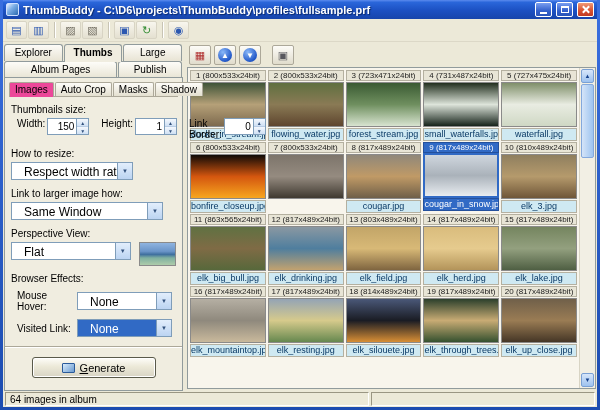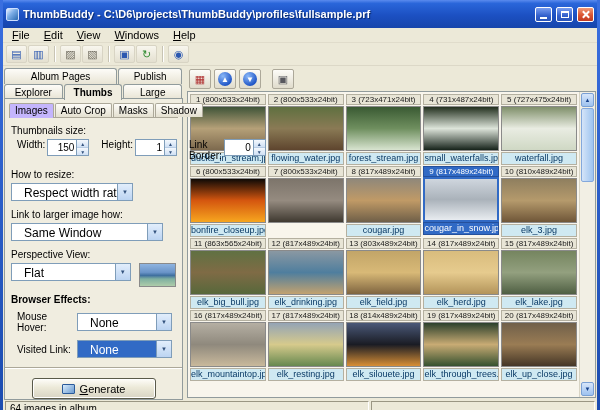--- a/index.html
+++ b/index.html
@@ -4,21 +4,21 @@
 <style>
   * { box-sizing: border-box; margin: 0; padding: 0; }
   html,body { background:#9a9a9a; font-family:"Liberation Sans", sans-serif; }
   .window{
     width:600px;height:410px;margin:0 auto;
     background:linear-gradient(180deg,#3a6fe0,#1c4cb0);
     padding:0 3px 3px;position:relative;
   }
   
   .titlebar{
-    height:28px;display:flex;align-items:center;gap:4px;padding:0 3px;
+    height:19px;display:flex;align-items:center;gap:4px;padding:0 3px;
     background:linear-gradient(180deg,#5b8bee 0%,#2a66da 12%,#1c50c2 55%,#1745ab 100%);
     color:#fff;font-size:11px;font-weight:bold;text-shadow:1px 1px 1px #0a2a6a;
   }
   .app-icon{width:13px;height:13px;border:1px solid #cfe0ff;border-radius:2px;
     background:linear-gradient(135deg,#e8f0ff 0%,#7fb0e8 40%,#2a6ab0 100%);flex:0 0 auto;}
   .title-text{flex:1;white-space:nowrap;overflow:hidden;}
   .winbtn{width:17px;height:15px;border:1px solid #fff;border-radius:2px;
     display:grid;place-items:center;flex:0 0 auto;position:relative;}
   .winbtn.min,.winbtn.max{background:linear-gradient(180deg,#7a9ef0,#3360cc 60%,#2a54b8);}
   .winbtn.close{background:linear-gradient(180deg,#f09a78,#da5432 55%,#c03a22);}
@@ -48,21 +48,21 @@
     background:linear-gradient(#fdfcf8,#e8e4d4);font-size:10px;text-align:center;
     padding-top:2px;flex:1;margin-right:1px;white-space:nowrap;overflow:hidden;}
   .tabrow.row1 .tab:first-child{flex:1.8;}
   .tab.active{background:#f0ede0;position:relative;z-index:3;margin-bottom:-1px;font-weight:bold;}
   .panel-box{flex:1;border:1px solid #919b9c;background:#f0ede0;margin-top:-1px;
     padding:4px 6px 0;display:flex;flex-direction:column;position:relative;z-index:1;font-size:10px;}
   .subtabs{display:flex;height:15px;border-bottom:1px solid #aca899;margin:0 -2px 3px;}
   .subtab{font-size:10px;padding:1px 5px 0;border:1px solid #aca899;border-bottom:none;
     border-radius:2px 2px 0 0;background:linear-gradient(#fdfcf8,#e4e0d0);margin-right:1px;
     white-space:nowrap;}
-  .subtab.active{background:#c4b5fd;margin-bottom:-1px;z-index:2;position:relative;}
+  .subtab.active{background:#ec4899;margin-bottom:-1px;z-index:2;position:relative;}
   .group-label{margin:4px 0 2px;}
   .size-row{display:flex;gap:6px;margin-top:1px;}
   .size-col{display:flex;flex-direction:row;gap:2px;}
   .size-col .lbl{padding-left:6px;}
   .spin-box{display:flex;height:17px;border:1px solid #7f9db9;background:#fff;}
   .spin-val{width:28px;font-size:10px;display:flex;align-items:center;justify-content:flex-end;
     padding-right:2px;}
   .spin-btns{width:12px;display:flex;flex-direction:column;border-left:1px solid #7f9db9;}
   .spin-up,.spin-dn{flex:1;background:linear-gradient(#f4f8fd,#cfe0f4);display:grid;
     place-items:center;font-size:5px;color:#33527e;border-bottom:1px solid #b8cce4;}
@@ -130,65 +130,58 @@
       </span>
     <span class="winbtn max">
         <span class="max-glyph"></span>
       </span>
     <span class="winbtn close">
         <span class="close-glyph"></span>
       </span>
   </div>
 
   <div class="client">
-    <div class="menubar">
-        <span class="menu-item mnemonic"><u>F</u>ile</span>
-        <span class="menu-item mnemonic"><u>E</u>dit</span>
-        <span class="menu-item mnemonic"><u>V</u>iew</span>
-        <span class="menu-item mnemonic"><u>W</u>indows</span>
-        <span class="menu-item mnemonic"><u>H</u>elp</span>
+    <div class="toolbar">
+        <span class="tool-btn">
+          <span style="color: rgb(43, 87, 176);">▤</span>
+        </span>
+        <span class="tool-btn">
+          <span style="color: rgb(43, 87, 176);">▥</span>
+        </span>
+        <span class="tool-sep"></span>
+        <span class="tool-btn">
+          <span style="color: rgb(110, 106, 94);">▨</span>
+        </span>
+        <span class="tool-btn">
+          <span style="color: rgb(110, 106, 94);">▧</span>
+        </span>
+        <span class="tool-sep"></span>
+        <span class="tool-btn">
+          <span style="color: rgb(43, 87, 176);">▣</span>
+        </span>
+        <span class="tool-btn">
+          <span style="color: rgb(46, 138, 46);">↻</span>
+        </span>
+        <span class="tool-sep"></span>
+        <span class="tool-btn">
+          <span style="color: rgb(43, 87, 176);">◉</span>
+        </span>
       </div>
-    <div class="toolbar">
-        <span class="tool-btn">
-          <span style="color: rgb(43, 87, 176);">▤</span>
-        </span>
-        <span class="tool-btn">
-          <span style="color: rgb(43, 87, 176);">▥</span>
-        </span>
-        <span class="tool-sep"></span>
-        <span class="tool-btn">
-          <span style="color: rgb(110, 106, 94);">▨</span>
-        </span>
-        <span class="tool-btn">
-          <span style="color: rgb(110, 106, 94);">▧</span>
-        </span>
-        <span class="tool-sep"></span>
-        <span class="tool-btn">
-          <span style="color: rgb(43, 87, 176);">▣</span>
-        </span>
-        <span class="tool-btn">
-          <span style="color: rgb(46, 138, 46);">↻</span>
-        </span>
-        <span class="tool-sep"></span>
-        <span class="tool-btn">
-          <span style="color: rgb(43, 87, 176);">◉</span>
-        </span>
-      </div>
 
     <div class="content">
 
       <div class="left-panel">
-        <div class="tabrow row1">
-            <span class="tab">Album Pages</span>
-            <span class="tab">Publish</span>
-          </div>
         <div class="tabrow row2">
             <span class="tab">Explorer</span>
             <span class="tab active">Thumbs</span>
             <span class="tab">Large</span>
+          </div>
+        <div class="tabrow row1">
+            <span class="tab">Album Pages</span>
+            <span class="tab">Publish</span>
           </div>
 
         <div class="panel-box">
           <div class="subtabs">
               <span class="subtab active">Images</span>
               <span class="subtab">Auto Crop</span>
               <span class="subtab">Masks</span>
               <span class="subtab">Shadow</span>
             </div>
 
@@ -240,21 +233,21 @@
 
           <div class="group-label" style="margin-top:8px;">Perspective View:</div>
           <div class="persp-row">
             <div class="combo w120">
               <span class="combo-text">Flat</span>
               <span class="combo-btn">▼</span>
             </div>
             <span class="preview-img"></span>
           </div>
 
-          <div class="group-label" style="margin-top:7px;font-weight:bold;">Browser Effects:</div>
+          <div class="group-label" style="margin-top:7px;">Browser Effects:</div>
           <div class="hrow">
             <span class="field-label">Mouse Hover:</span>
             <div class="combo w95" style="margin-top:0;">
               <span class="combo-text">None</span>
               <span class="combo-btn">▼</span>
             </div>
           </div>
           <div class="hrow" style="margin-top:7px;">
             <span class="field-label">Visited Link:</span>
             <div class="combo w95 sel" style="margin-top:0;">

